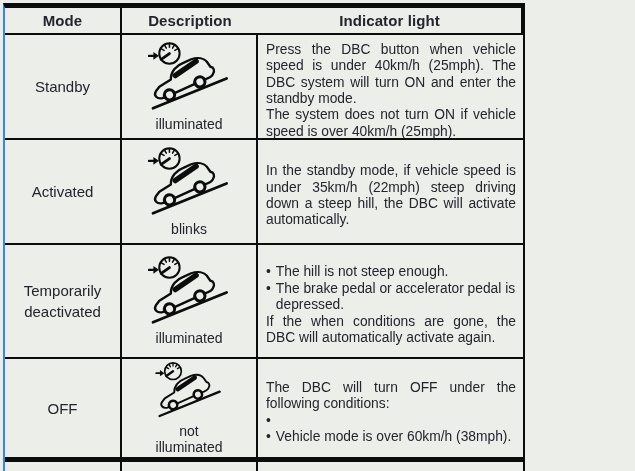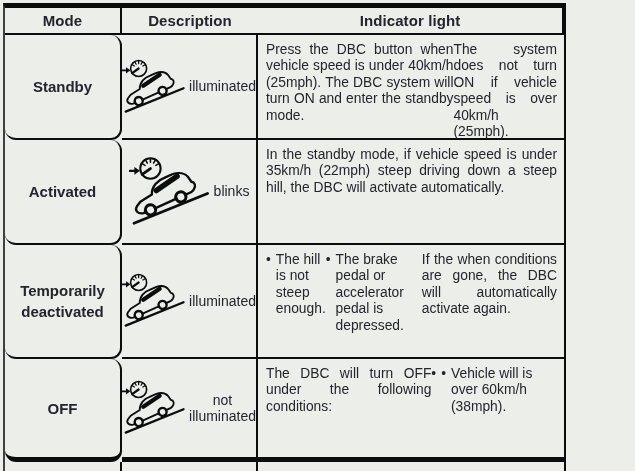--- a/index.html
+++ b/index.html
@@ -6,22 +6,22 @@
   body{
     width:635px;height:471px;overflow:hidden;
     background:#eceeea;
     background-image:radial-gradient(#e2e4df 0.6px, transparent 0.7px);
     background-size:4px 4px;
     font-family:"Liberation Sans", sans-serif;
     color:#23252d;
     -webkit-font-smoothing:antialiased;
   }
   .table{
-    position:absolute;left:3px;top:3px;width:563px;
-    border-left:2px solid #404040;
+    position:absolute;left:3px;top:3px;width:522px;
+    border-left:2px solid #3b82f6;
     border-right:2px solid #0c0c0c;
     border-top:5px solid #0c0c0c;
     display:grid;
     grid-template-columns:117px 136px 1fr;
     grid-template-rows:27px 105px 105px 114px 103px 10px;
     box-sizing:border-box;
   }
   .cell{
     box-sizing:border-box;
     border-right:2px solid #0c0c0c;
@@ -30,34 +30,33 @@
   }
   .cell.last-col{border-right:none;}
   .cell.thick-bottom{border-bottom:5px solid #0c0c0c;}
   .cell.cut{border-bottom:none;}
   .hcell{
     display:flex;align-items:center;justify-content:center;
     font-weight:bold;font-size:15px;letter-spacing:0.1px;
   }
   .mode{
     display:flex;align-items:center;justify-content:center;
-    text-align:center;font-weight:bold;font-size:15px;line-height:1.4;
+    text-align:center;font-weight:normal;font-size:15px;line-height:1.4;
     padding:0 0;
-    border-radius:11px;
   }
   .indicator{
-    display:flex;flex-direction:row;align-items:center;justify-content:center;
+    display:flex;flex-direction:column;align-items:center;justify-content:center;
     gap:3px;padding:2px 0;
   }
   .indicator .caption{
     font-size:14px;line-height:1.15;text-align:center;white-space:pre-line;
   }
   .desc{
-    display:flex;justify-content:center;
-    padding:7px 7px 5px 8px;
+    display:flex;flex-direction:column;justify-content:center;
+    padding:14px 7px 5px 8px;
     font-size:13.8px;line-height:1.19;
   }
   .desc .item{text-align:justify;}
   .desc .item + .item{margin-top:0;}
   .desc .bullet{display:flex;text-align:left;}
   .desc .bullet .dot{flex:0 0 auto;margin-right:5px;}
   svg.dbc{display:block;}
 </style>
 </head>
 <body>
@@ -145,21 +144,21 @@
     <div class="caption">not
 illuminated</div>
   </div>
   <div class="cell desc last-col thick-bottom">
     <div class="item">The DBC will turn OFF under the following conditions:</div>
     <div class="item bullet">
       <span class="dot">•</span>
     </div>
     <div class="item bullet">
       <span class="dot">•</span>
-      <span>Vehicle will is over 60km/h (38mph).</span>
+      <span>Vehicle mode is over 60km/h (38mph).</span>
     </div>
   </div>
 
   <div class="cell cut"></div>
   <div class="cell cut"></div>
   <div class="cell cut last-col"></div>
 
 </div>
 
 </body></html>

